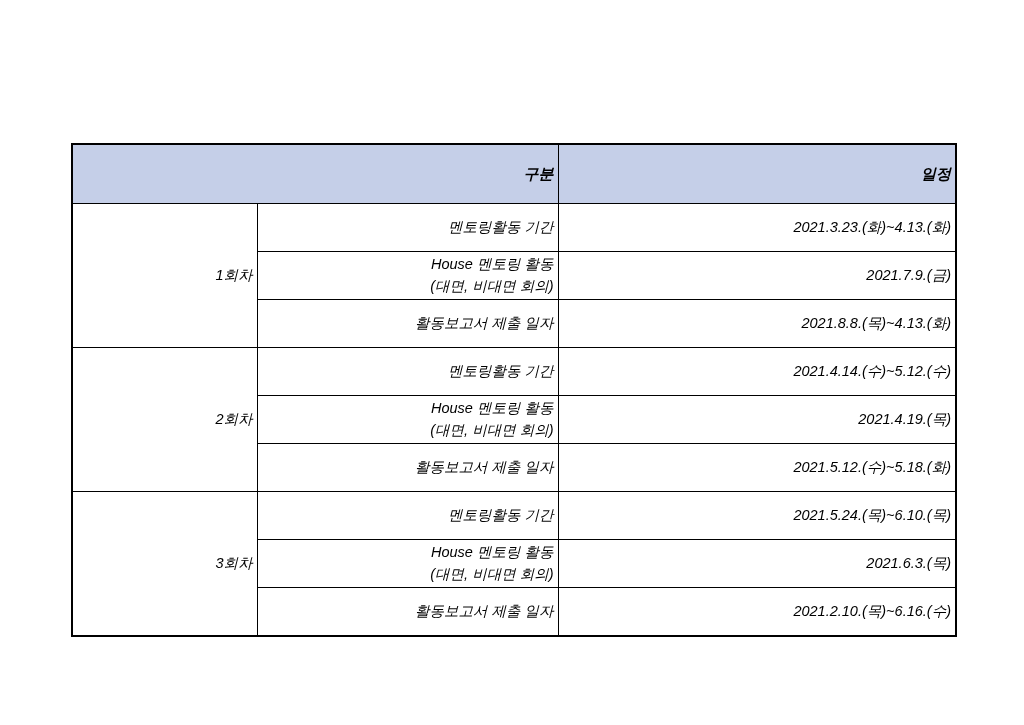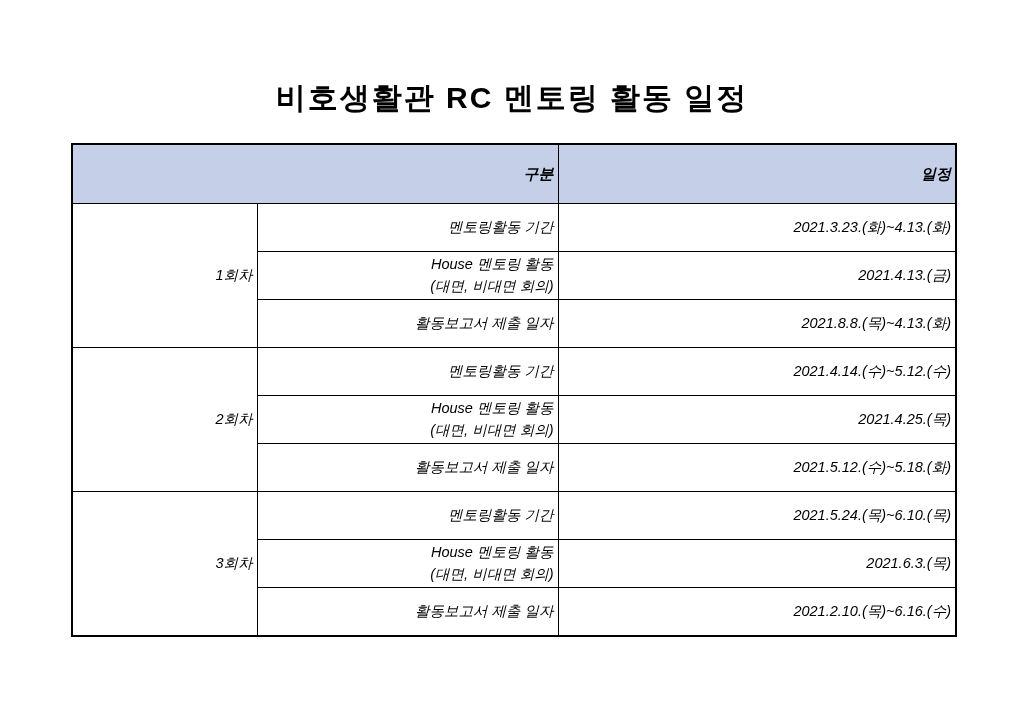--- a/index.html
+++ b/index.html
@@ -88,21 +88,20 @@
   }
   thead th:first-child { border-left: 2px solid #000000; }
   thead th:last-child  { border-right: 2px solid #000000; }
   thead th { border-top: 2px solid #000000; border-bottom: 1.6px solid #000000; }
 </style>
 </head>
 <body>
 
 <div class="page">
 
-  <h1 class="doc-title">비호생활관 RC 멘토링 활동 일정</h1>
 
   <div class="table-wrap">
     <table class="schedule">
       <colgroup>
         <col class="col-round">
         <col class="col-item">
         <col class="col-date">
       </colgroup>
       <thead>
         <tr>
@@ -115,38 +114,38 @@
         <tr class="group-start">
           <td class="round-cell" rowspan="3">1회차</td>
           <td class="item-cell">멘토링활동 기간</td>
           <td class="date-cell">2021.3.23.(화)~4.13.(화)</td>
         </tr>
         <tr>
           <td class="item-cell">
             <span class="two-line">House 멘토링 활동</span>
             <span class="two-line">(대면, 비대면 회의)</span>
           </td>
-          <td class="date-cell">2021.4.13.(금)</td>
+          <td class="date-cell">2021.7.9.(금)</td>
         </tr>
         <tr>
           <td class="item-cell">활동보고서 제출 일자</td>
           <td class="date-cell">2021.8.8.(목)~4.13.(화)</td>
         </tr>
 
         <tr class="group-start">
           <td class="round-cell" rowspan="3">2회차</td>
           <td class="item-cell">멘토링활동 기간</td>
           <td class="date-cell">2021.4.14.(수)~5.12.(수)</td>
         </tr>
         <tr>
           <td class="item-cell">
             <span class="two-line">House 멘토링 활동</span>
             <span class="two-line">(대면, 비대면 회의)</span>
           </td>
-          <td class="date-cell">2021.4.25.(목)</td>
+          <td class="date-cell">2021.4.19.(목)</td>
         </tr>
         <tr>
           <td class="item-cell">활동보고서 제출 일자</td>
           <td class="date-cell">2021.5.12.(수)~5.18.(화)</td>
         </tr>
 
         <tr class="group-start">
           <td class="round-cell" rowspan="3">3회차</td>
           <td class="item-cell">멘토링활동 기간</td>
           <td class="date-cell">2021.5.24.(목)~6.10.(목)</td>

